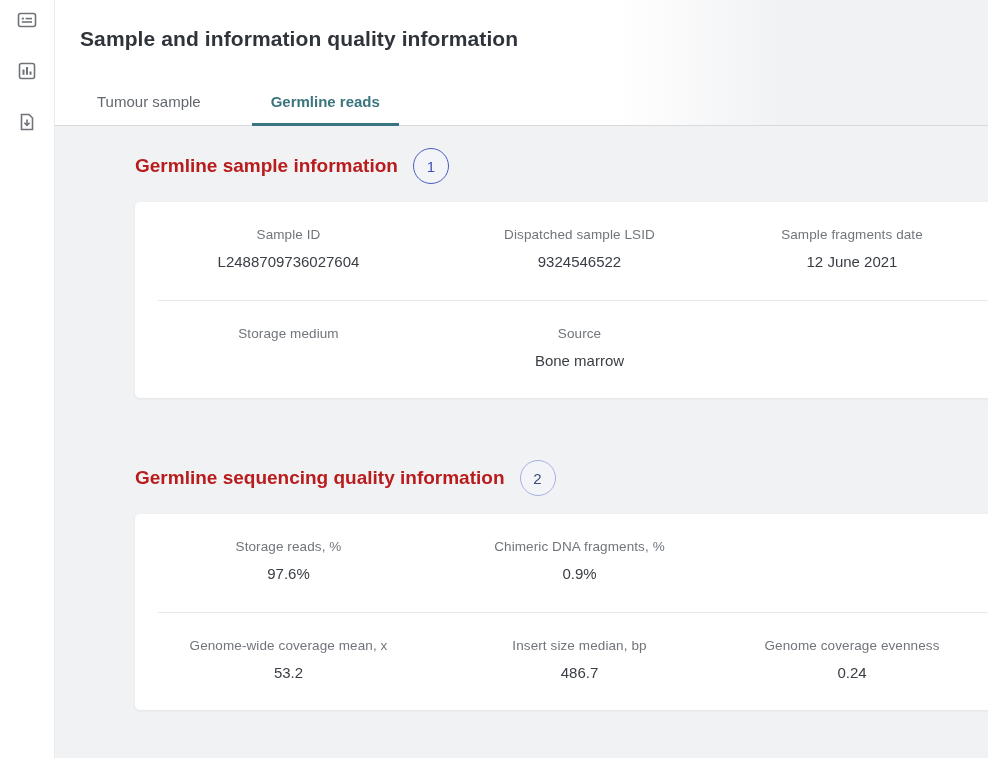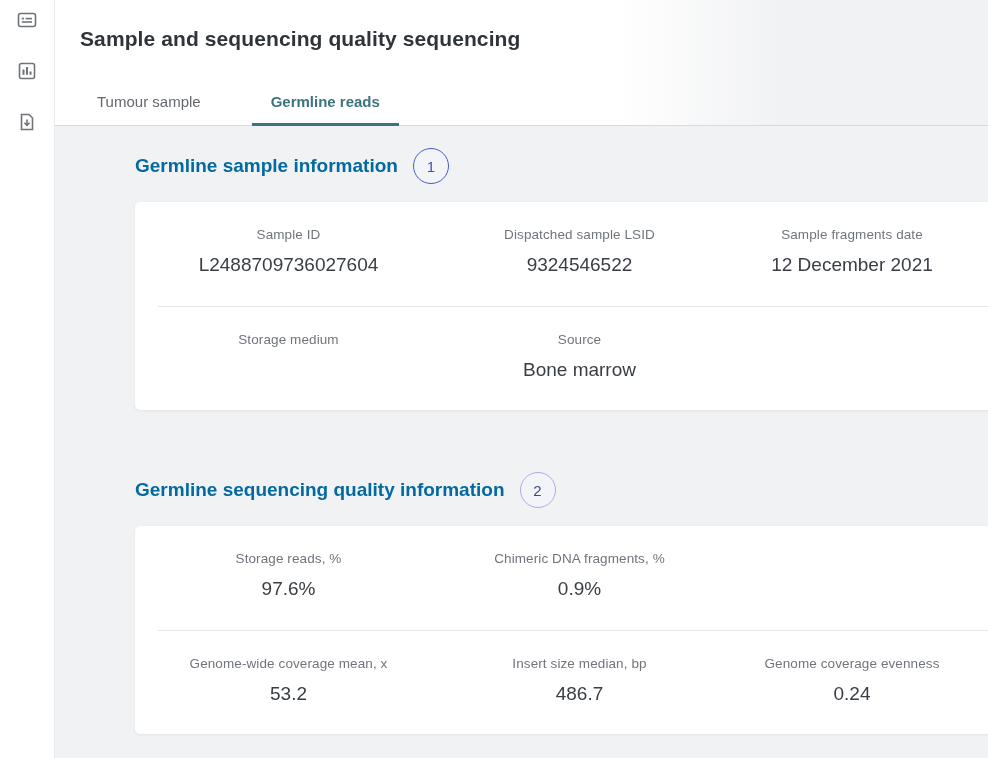--- a/index.html
+++ b/index.html
@@ -64,21 +64,21 @@
   
   .content { padding-left: 80px; }
   .section-heading {
     display: flex; align-items: center; gap: 15px;
     margin: 21px 0 17px 0;
     height: 38px;
   }
   .section-heading h2 {
     font-size: 19px;
     font-weight: 700;
-    color: #0369a1;
+    color: #b91c1c;
   }
   .badge {
     width: 36px; height: 36px;
     border-radius: 50%;
     background: #f3f4f7;
     display: flex; align-items: center; justify-content: center;
     font-size: 15px;
   }
   .badge-1 { border: 1.5px solid #4a5cc5; color: #4050bb; }
   .badge-2 { border: 1.5px solid #a6b0e2; color: #3c4a80; }
@@ -96,21 +96,21 @@
   }
   .card-row + .card-row { border-top: 1px solid #e7e8ea; margin-left: 23px; padding-left: 0; }
   .field { padding-right: 30px; text-align: center; }
   .field-label {
     font-size: 13.5px;
     color: #70757c;
     margin-bottom: 9px;
     letter-spacing: 0.1px;
   }
   .field-value {
-    font-size: 19px;
+    font-size: 15px;
     color: #393e44;
     line-height: 1.5;
   }
   .mb-gap { height: 40px; }
 </style>
 </head>
 <body>
 
 <nav class="sidebar">
   <span class="side-icon">
@@ -134,21 +134,21 @@
       <path d="M4.5 2.5 h7.5 l3.5 3.5 v11.5 h-11 z"></path>
       <line x1="10" y1="7.5" x2="10" y2="13"></line>
       <path d="M7.4 10.8 L10 13.4 L12.6 10.8" fill="none"></path>
     </svg>
   </span>
 </nav>
 
 <div class="main">
 
   <div class="header">
-    <h1 class="page-title">Sample and sequencing quality sequencing</h1>
+    <h1 class="page-title">Sample and information quality information</h1>
     <div class="tabs">
       <div class="tab">Tumour sample</div>
       <div class="tab active">Germline reads</div>
     </div>
   </div>
 
   <div class="content">
 
     <div class="section-heading">
       <h2>Germline sample information</h2>
@@ -160,21 +160,21 @@
         <div class="field">
           <div class="field-label">Sample ID</div>
           <div class="field-value">L2488709736027604</div>
         </div>
         <div class="field">
           <div class="field-label">Dispatched sample LSID</div>
           <div class="field-value">9324546522</div>
         </div>
         <div class="field">
           <div class="field-label">Sample fragments date</div>
-          <div class="field-value">12 December 2021</div>
+          <div class="field-value">12 June 2021</div>
         </div>
       </div>
       <div class="card-row">
         <div class="field">
           <div class="field-label">Storage medium</div>
         </div>
         <div class="field">
           <div class="field-label">Source</div>
           <div class="field-value">Bone marrow</div>
         </div>

